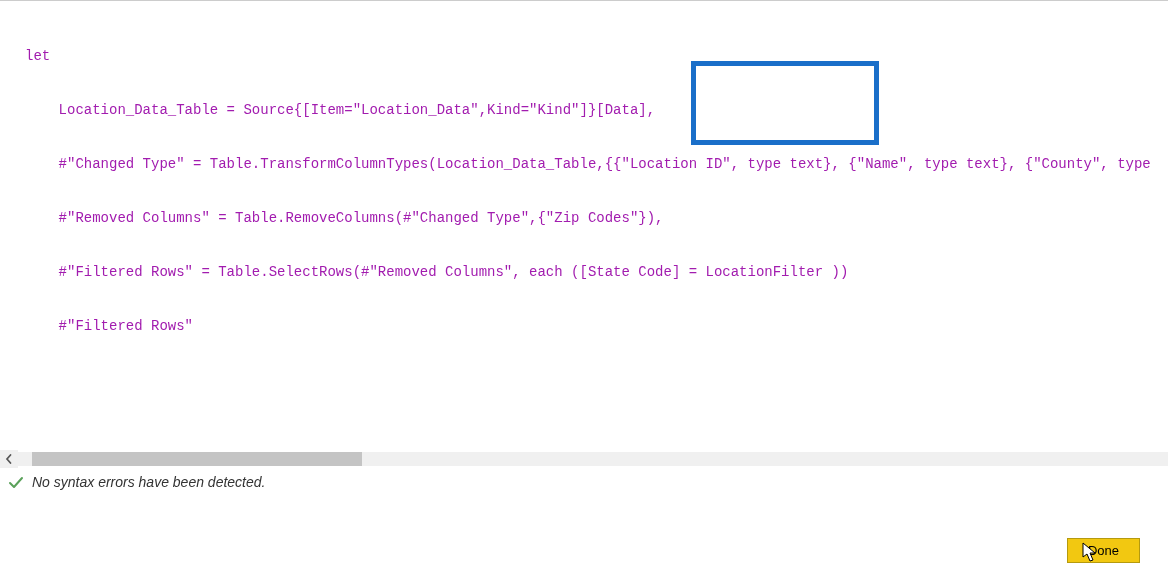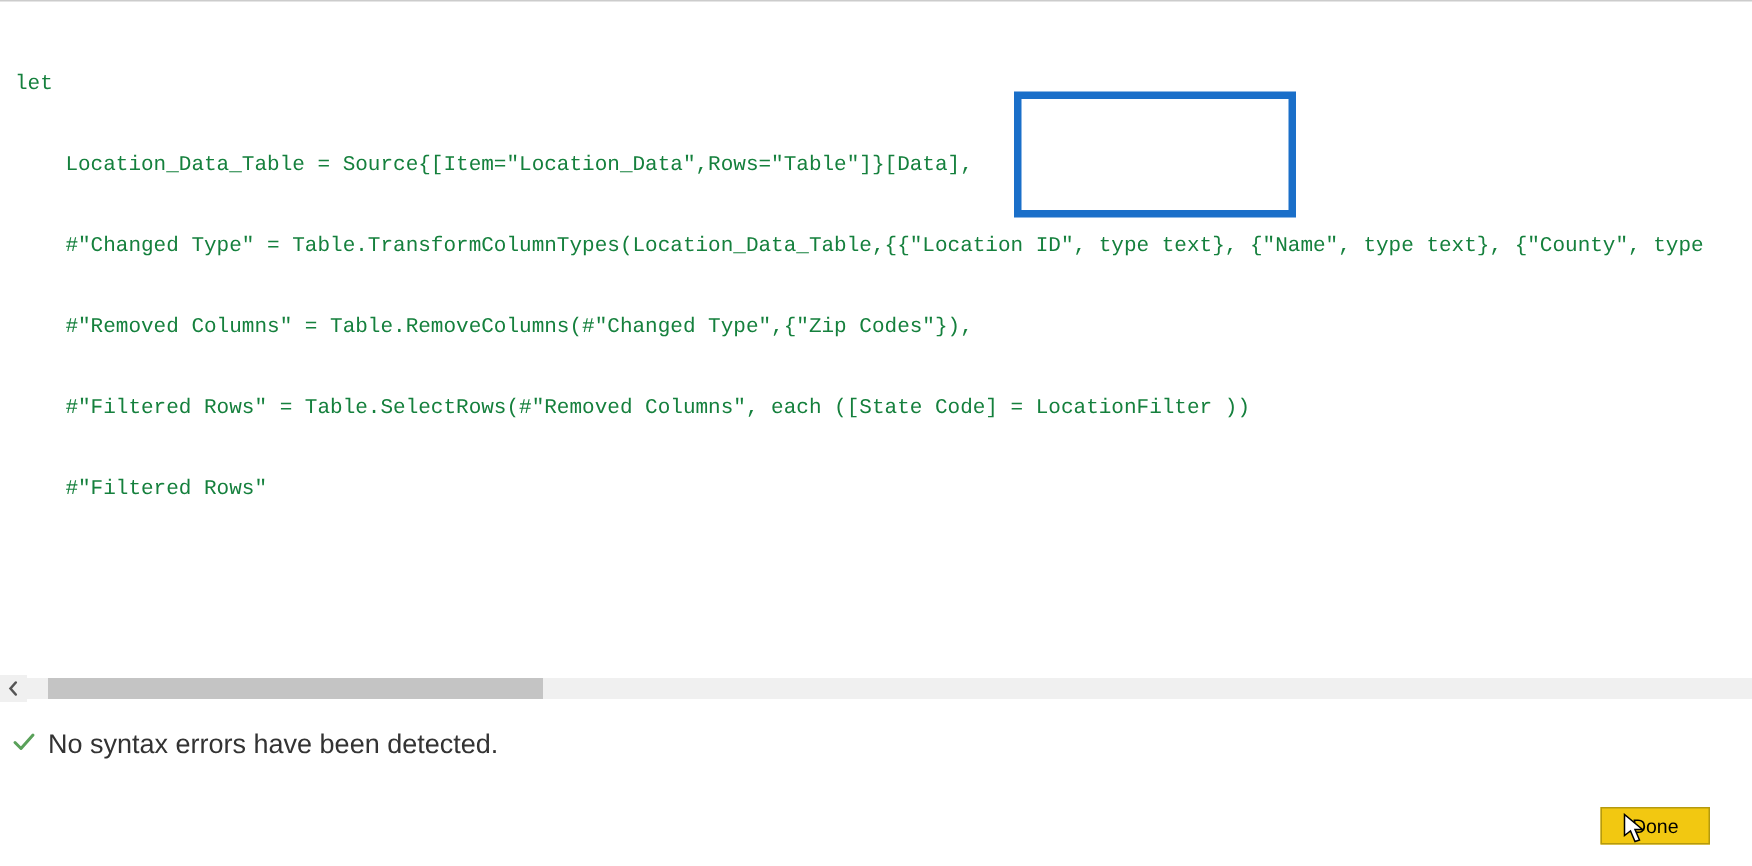--- a/index.html
+++ b/index.html
@@ -14,24 +14,25 @@
       font-size: 14px;
       line-height: 18px;
       background: #fff;
       overflow: hidden;
       position: relative;
       border-top: 1px solid #ccc;
     }
     .code-area {
       padding: 10px 10px 0 10px;
       white-space: pre;
-      color: #15803d;
+      color: #a21caf;
       position: relative;
       height: 443px;
       overflow: hidden;
+      margin-left: 15px;
     }
     .code-line {
       display: block;
     }
     .indent1 {
       padding-left: 4ch;
     }
     .highlight-box {
       position: absolute;
       border: 5px solid #1a6fc9;
@@ -76,25 +77,26 @@
       height: 14px;
       background: #c4c4c4;
     }
     .status-bar {
       position: absolute;
       left: 0;
       right: 0;
       top: 472px;
       height: 32px;
       display: flex;
-      align-items: flex-end;
+      align-items: flex-start;
       padding: 0 6px;
       font-family: 'Segoe UI', Tahoma, sans-serif;
-      font-size: 18px;
+      font-size: 14px;
       color: #333;
+      font-style: italic;
     }
     .status-icon {
       width: 20px;
       height: 20px;
       display: flex;
       align-items: center;
       justify-content: center;
       margin-right: 6px;
     }
     .status-icon svg {
@@ -126,21 +128,21 @@
       pointer-events: none;
       width: 18px;
       height: 22px;
     }
   </style>
 </head>
 <body>
 
 <div class="code-area">
   <span class="code-line">let</span>
-  <span class="code-line indent1">Location_Data_Table = Source{[Item="Location_Data",Rows="Table"]}[Data],</span>
+  <span class="code-line indent1">Location_Data_Table = Source{[Item="Location_Data",Kind="Kind"]}[Data],</span>
   <span class="code-line indent1">#"Changed Type" = Table.TransformColumnTypes(Location_Data_Table,{{"Location ID", type text}, {"Name", type text}, {"County", type</span>
   <span class="code-line indent1">#"Removed Columns" = Table.RemoveColumns(#"Changed Type",{"Zip Codes"}),</span>
   <span class="code-line indent1">#"Filtered Rows" = Table.SelectRows(#"Removed Columns", each ([State Code] = LocationFilter ))</span>
   <span class="code-line indent1">#"Filtered Rows"</span>
 
   <div class="highlight-box" id="hl" style="top: 60px; left: 676px; width: 188px; height: 84px;"></div>
 </div>
 
 <div class="scroll-row">
   <button class="scroll-left-btn">

